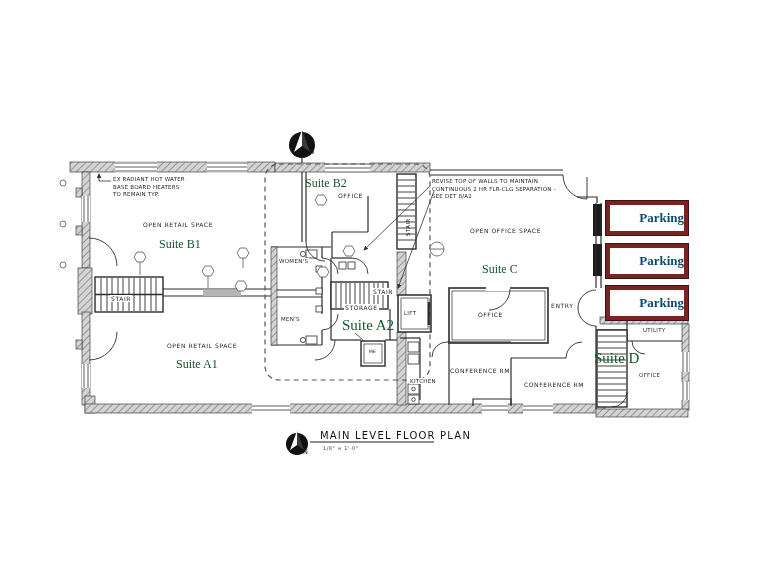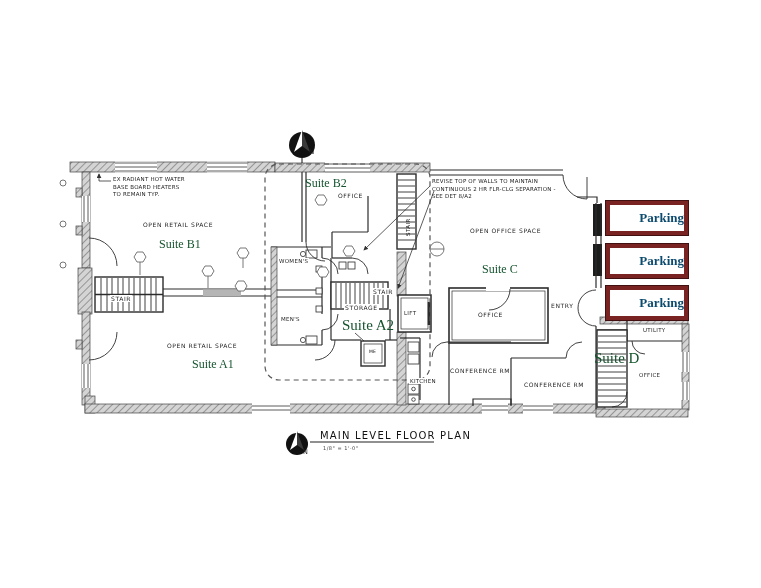--- a/index.html
+++ b/index.html
@@ -332,21 +332,21 @@
 <div class="lbl sm wbg" style="left:280px;top:316px">MEN'S</div>
 <div class="lbl wbg" style="left:110px;top:295px">STAIR</div>
 <div class="lbl wbg" style="left:372px;top:288px">STAIR</div>
 <div class="lbl wbg" style="left:344px;top:304px">STORAGE</div>
 <div class="suite sm2" style="left:342px;top:317px">Suite A2</div>
 <div class="lbl sm wbg" style="left:403px;top:310px">LIFT</div>
 <div class="tiny wbg" style="left:368px;top:349px">ME</div>
 <div class="lbl sm wbg" style="left:409px;top:378px">KITCHEN</div>
 
 <div class="lbl" style="left:167px;top:342px">OPEN RETAIL SPACE</div>
-<div class="suite" style="left:192px;top:357px">Suite A1</div>
+<div class="suite" style="left:176px;top:357px">Suite A1</div>
 
 <div class="lbl" style="left:450px;top:367px">CONFERENCE RM</div>
 <div class="lbl" style="left:524px;top:381px">CONFERENCE RM</div>
 <div class="lbl sm wbg" style="left:642px;top:327px">UTILITY</div>
 <div class="suite sm2" style="left:594px;top:350px">Suite D</div>
 <div class="lbl sm" style="left:639px;top:372px">OFFICE</div>
 
 <div class="parking-box" style="left:606px;top:201px">
   <span>Parking</span>
 </div>

